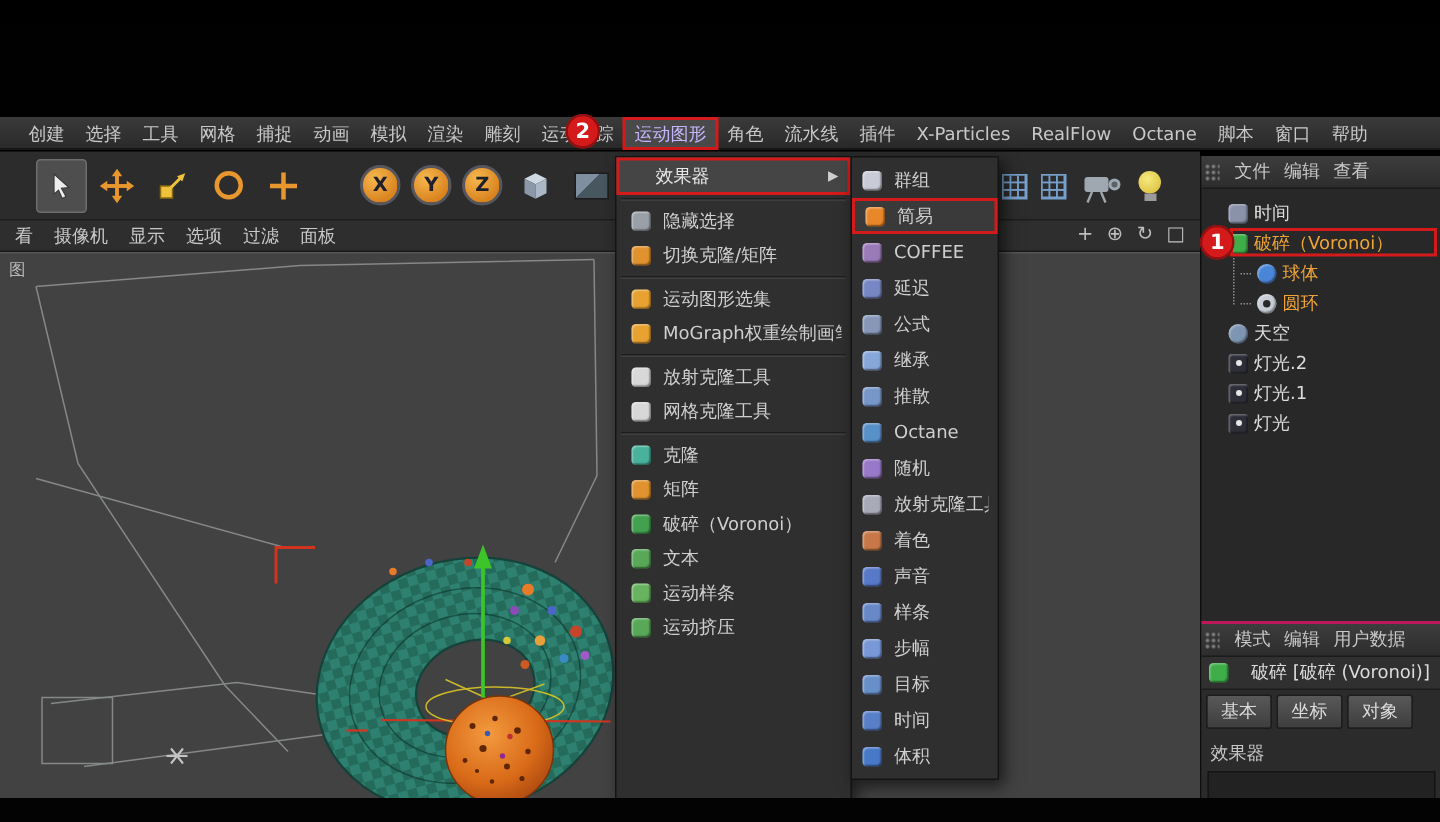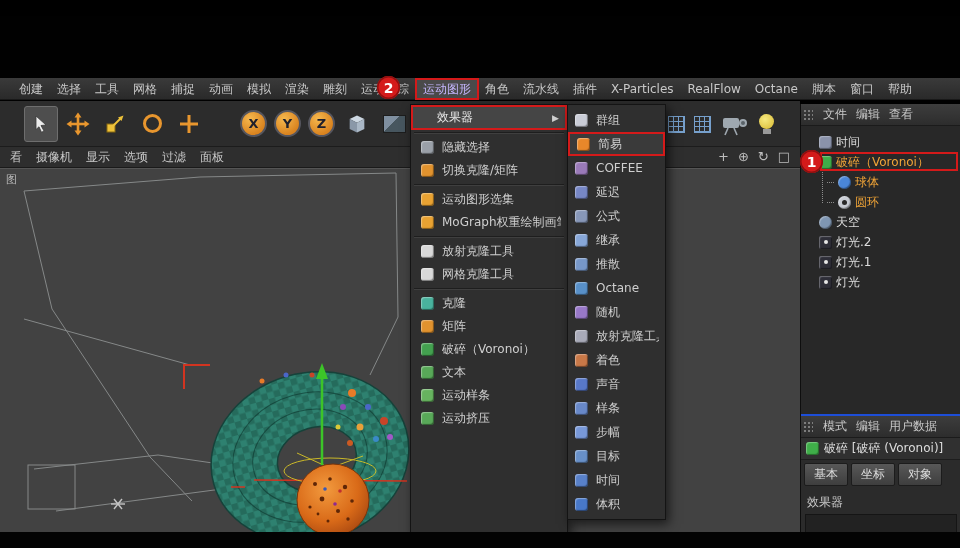--- a/index.html
+++ b/index.html
@@ -88,22 +88,22 @@
   .ic-light { border-radius:2px; position:relative; }
   .ic-light::after { content:""; position:absolute; left:4.5px; top:4.5px; width:4px; height:4px;
     border-radius:50%; background:#e6e6e6; }
   .expand { position:absolute; left:4px; top:5px; width:9px; height:9px; background:#d8d8d8;
     border:1px solid #666; }
   .expand::after { content:""; position:absolute; left:1px; top:3px; width:5px; height:1px; background:#222; }
   .tree-vline { position:absolute; left:21px; top:46px; height:31px; border-left:1px dotted #8d8d8d; }
 
   
   .am { position:absolute; left:0; top:310px; width:160px; bottom:0; background:#2b2b2b;
-    border-top:2px solid #1d4ed8; }
-  .am-objrow { height:22px; display:flex; align-items:center; gap:5px; padding:0 5px;
+    border-top:2px solid #be185d; }
+  .am-objrow { height:22px; display:flex; align-items:center; gap:15px; padding:0 5px;
     font-size:12px; color:#dcdcdc; white-space:nowrap; overflow:hidden; background:#303030;
     border-bottom:1px solid #1d1d1d; }
   .am-tabs { display:flex; gap:3px; padding:3px 3px 2px 3px; }
   .am-tab { background:linear-gradient(#585858,#3e3e3e); border:1px solid #1c1c1c; border-radius:2px;
     font-size:12px; color:#dcdcdc; padding:2px 9px; white-space:nowrap; }
   .am-section { font-size:12px; color:#c8c8c8; padding:6px 6px 3px 6px; }
   .am-list { margin:0 4px; height:26px; background:#222; border:1px solid #151515; }
 
   
   .top-bar { position:absolute; left:0; top:0; width:960px; height:62px; background:#010101; z-index:4; }

